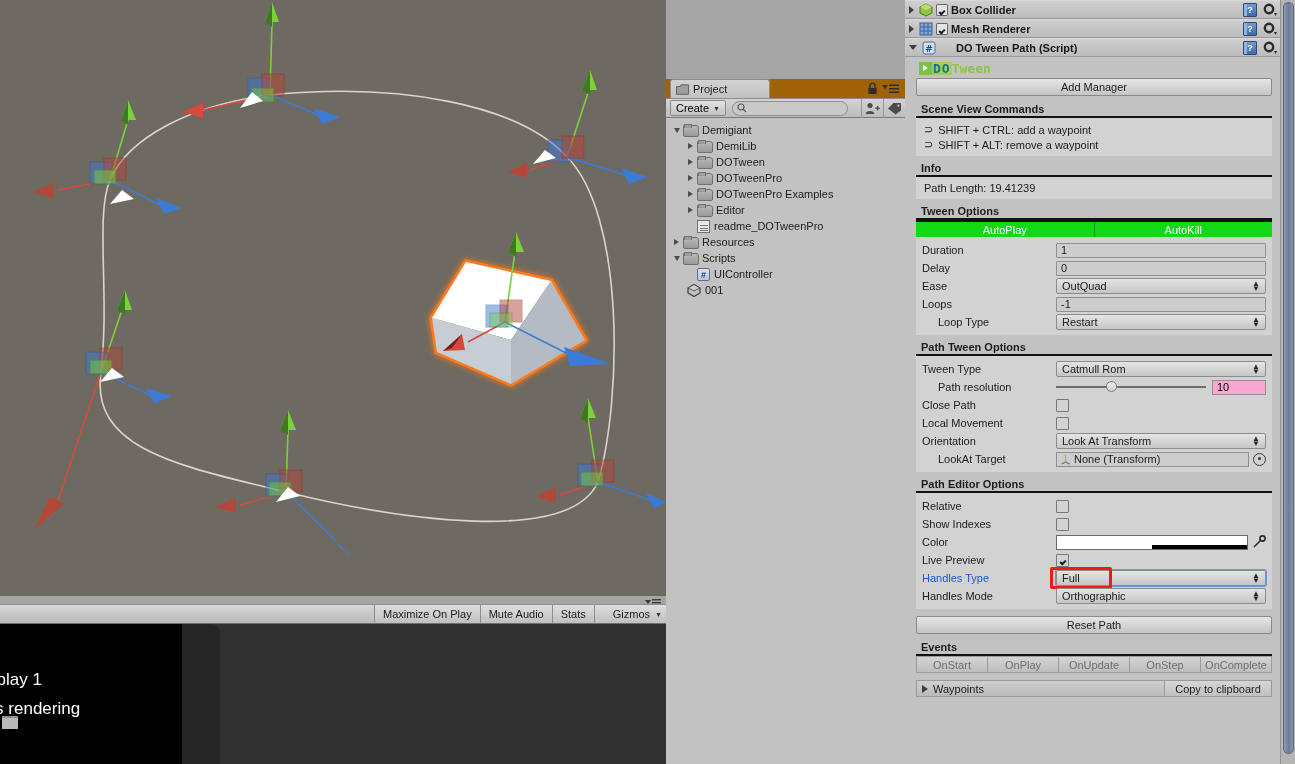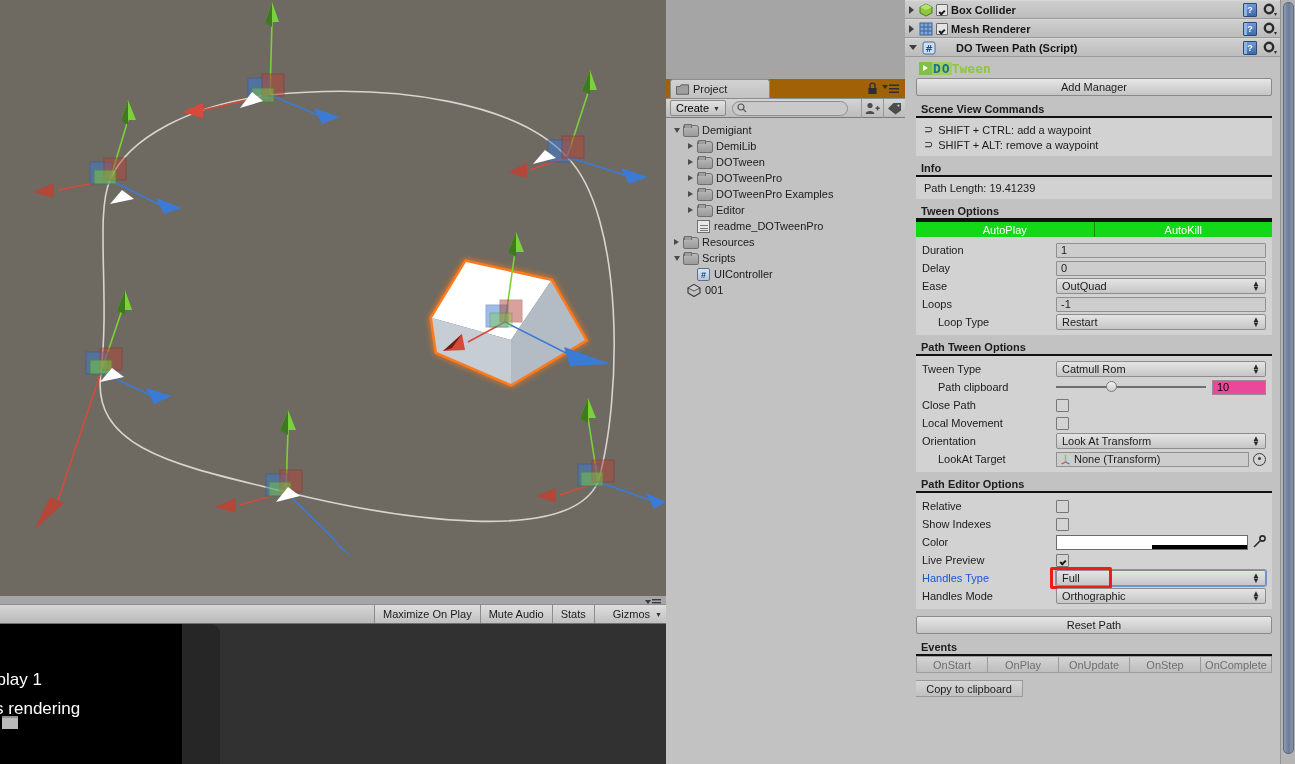--- a/index.html
+++ b/index.html
@@ -274,21 +274,21 @@
   .slider-wrap { flex: 1; display: flex; align-items: center; margin-right: 6px; gap: 6px; }
   .slider-track {
     flex: 1; height: 2px; background: #6f6f6f; position: relative;
   }
   .slider-knob {
     position: absolute; left: 33%; top: -5px; width: 11px; height: 11px;
     background: linear-gradient(#f0f0f0,#cfcfcf); border: 1px solid #7c7c7c;
     border-radius: 50%;
   }
   .num-field {
-    width: 54px; height: 15px; background: #ec4899; border: 1px solid #909090;
+    width: 54px; height: 15px; background: #f9a8d4; border: 1px solid #909090;
     display: flex; align-items: center; padding-left: 4px; font-size: 11px;
   }
   .color-field {
     flex: 1; height: 15px; margin-right: 4px; border: 1px solid #6a6a6a;
     background: #fff; position: relative;
   }
   .color-alpha {
     position: absolute; left: 50%; right: 0; bottom: 0; height: 4px; background: #000;
   }
   .eyedropper { width: 14px; height: 14px; margin-right: 6px; position: relative; }
@@ -783,21 +783,21 @@
         <div class="section-title">Path Tween Options</div>
         <div class="section-box">
           <div class="row">
             <span class="row-label">Tween Type</span>
             <span class="dropdown">
               <span>Catmull Rom</span>
               <span class="dd-arrow">▲<br>▼</span>
             </span>
           </div>
           <div class="row">
-            <span class="row-label indent">Path clipboard</span>
+            <span class="row-label indent">Path resolution</span>
             <span class="slider-wrap">
               <span class="slider-track">
                 <span class="slider-knob"></span>
               </span>
               <span class="num-field">10</span>
             </span>
           </div>
           <div class="row">
             <span class="row-label">Close Path</span>
             <span class="cb"></span>
@@ -885,20 +885,24 @@
           </div>
           <div class="ev-btn">
             <span>OnStep</span>
           </div>
           <div class="ev-btn">
             <span>OnComplete</span>
           </div>
         </div>
 
         <div class="waypoints-row">
+          <div class="wp-fold">
+            <span style="width:0;height:0;border-left:6px solid #3e3e3e;border-top:4.5px solid transparent;border-bottom:4.5px solid transparent;"></span>
+            <span>Waypoints</span>
+          </div>
           <div class="wp-copy">
             <span>Copy to clipboard</span>
           </div>
         </div>
 
       </div>
     </div>
 
     <div id="insp-scrollbar">
       <div id="insp-thumb"></div>

